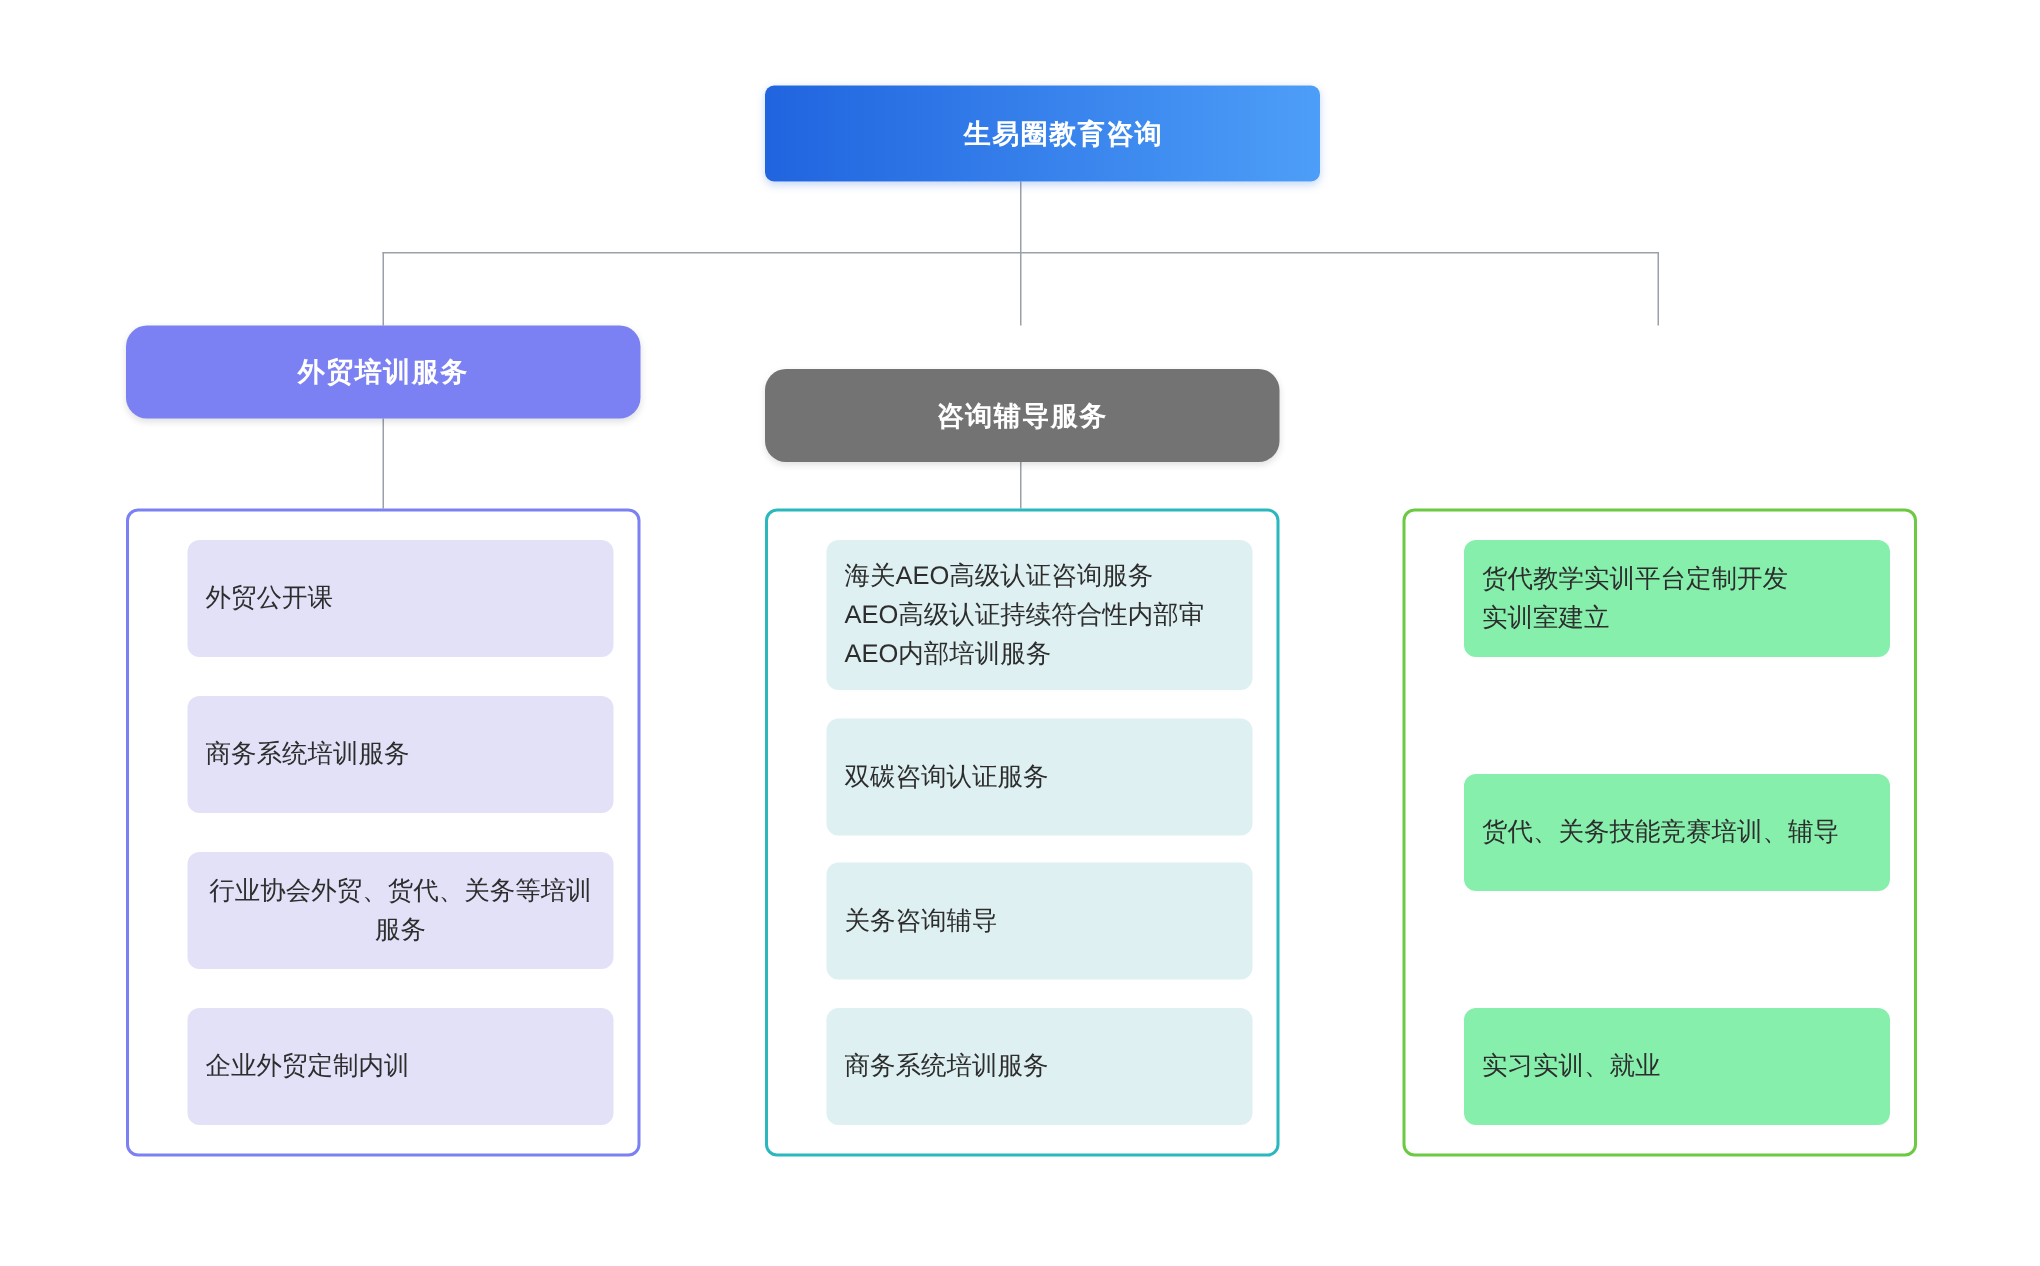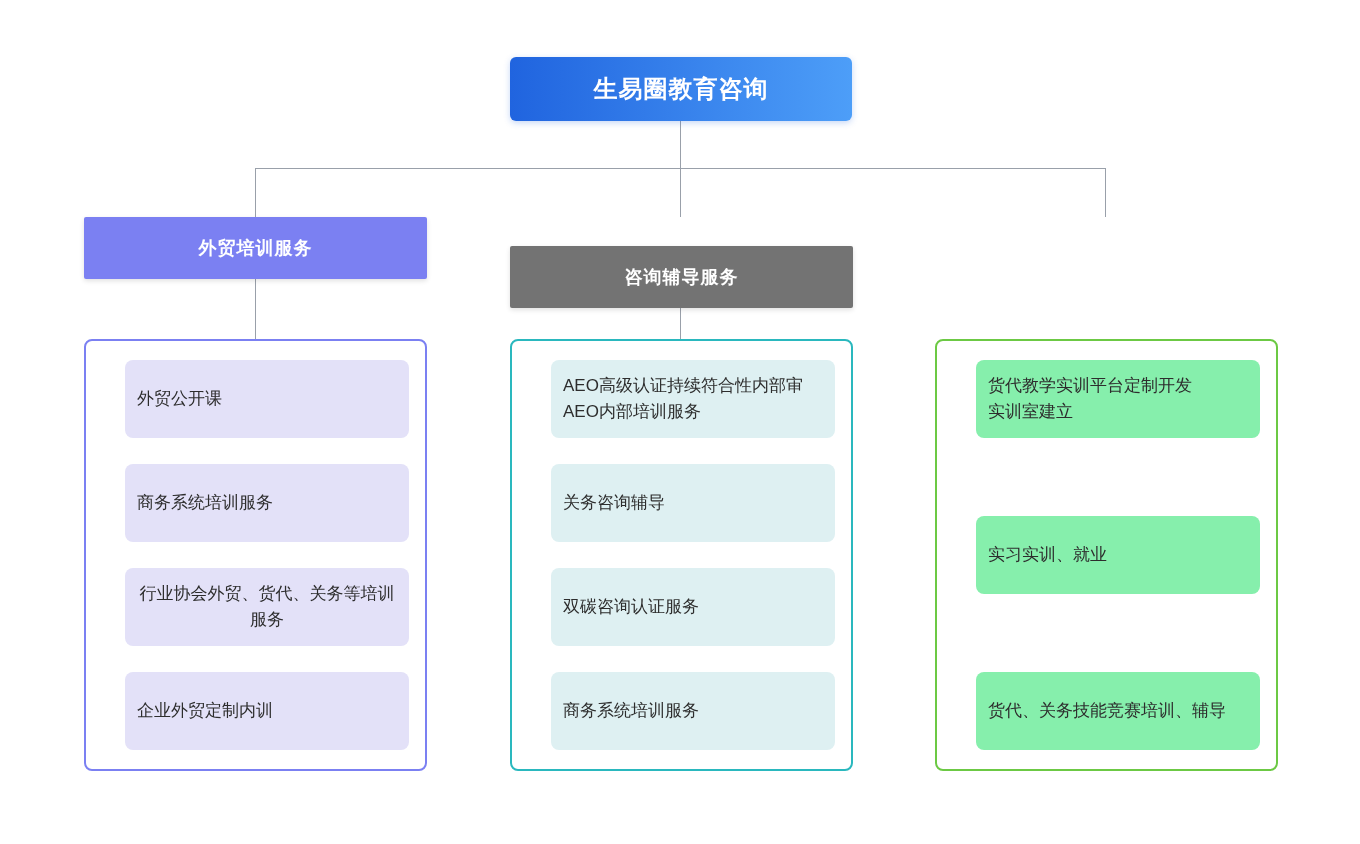--- a/index.html
+++ b/index.html
@@ -26,36 +26,37 @@
   
   .root-node {
     position: absolute;
     left: 510px;
     top: 57px;
     width: 342px;
     height: 64px;
     border-radius: 6px;
     background: linear-gradient(90deg, #2064df 0%, #4d9ef8 100%);
     color: #ffffff;
-    font-size: 24px;
+    font-size: 18px;
     font-weight: bold;
     display: flex;
     align-items: center;
     justify-content: center;
     letter-spacing: 1px;
     box-shadow: 0 2px 6px rgba(32,100,223,0.25);
+    padding-left: 28px;
   }
 
   
   .branch-header {
     position: absolute;
     top: 217px;
     width: 343px;
     height: 62px;
-    border-radius: 2px;
+    border-radius: 14px;
     color: #ffffff;
     font-size: 18px;
     font-weight: bold;
     display: flex;
     align-items: center;
     justify-content: center;
     letter-spacing: 1px;
     box-shadow: 0 2px 5px rgba(0,0,0,0.12);
   }
   .branch-header.c0 { left: 84px;  background: #7b80f2; }
@@ -135,40 +136,41 @@
     <div class="leaf">
       <span class="leaf-line">行业协会外贸、货代、关务等培训服务</span>
     </div>
     <div class="leaf">
       <span class="leaf-line">企业外贸定制内训</span>
     </div>
   </div>
 
   <div class="branch-box c1">
     <div class="leaf">
+      <span class="leaf-line">海关AEO高级认证咨询服务</span>
       <span class="leaf-line">AEO高级认证持续符合性内部审</span>
       <span class="leaf-line">AEO内部培训服务</span>
     </div>
     <div class="leaf">
-      <span class="leaf-line">关务咨询辅导</span>
+      <span class="leaf-line">双碳咨询认证服务</span>
     </div>
     <div class="leaf">
-      <span class="leaf-line">双碳咨询认证服务</span>
+      <span class="leaf-line">关务咨询辅导</span>
     </div>
     <div class="leaf">
       <span class="leaf-line">商务系统培训服务</span>
     </div>
   </div>
 
   <div class="branch-box c2">
     <div class="leaf">
       <span class="leaf-line">货代教学实训平台定制开发</span>
       <span class="leaf-line">实训室建立</span>
     </div>
     <div class="leaf">
-      <span class="leaf-line">实习实训、就业</span>
+      <span class="leaf-line">货代、关务技能竞赛培训、辅导</span>
     </div>
     <div class="leaf">
-      <span class="leaf-line">货代、关务技能竞赛培训、辅导</span>
+      <span class="leaf-line">实习实训、就业</span>
     </div>
   </div>
 
 </div>
 
 </body></html>

